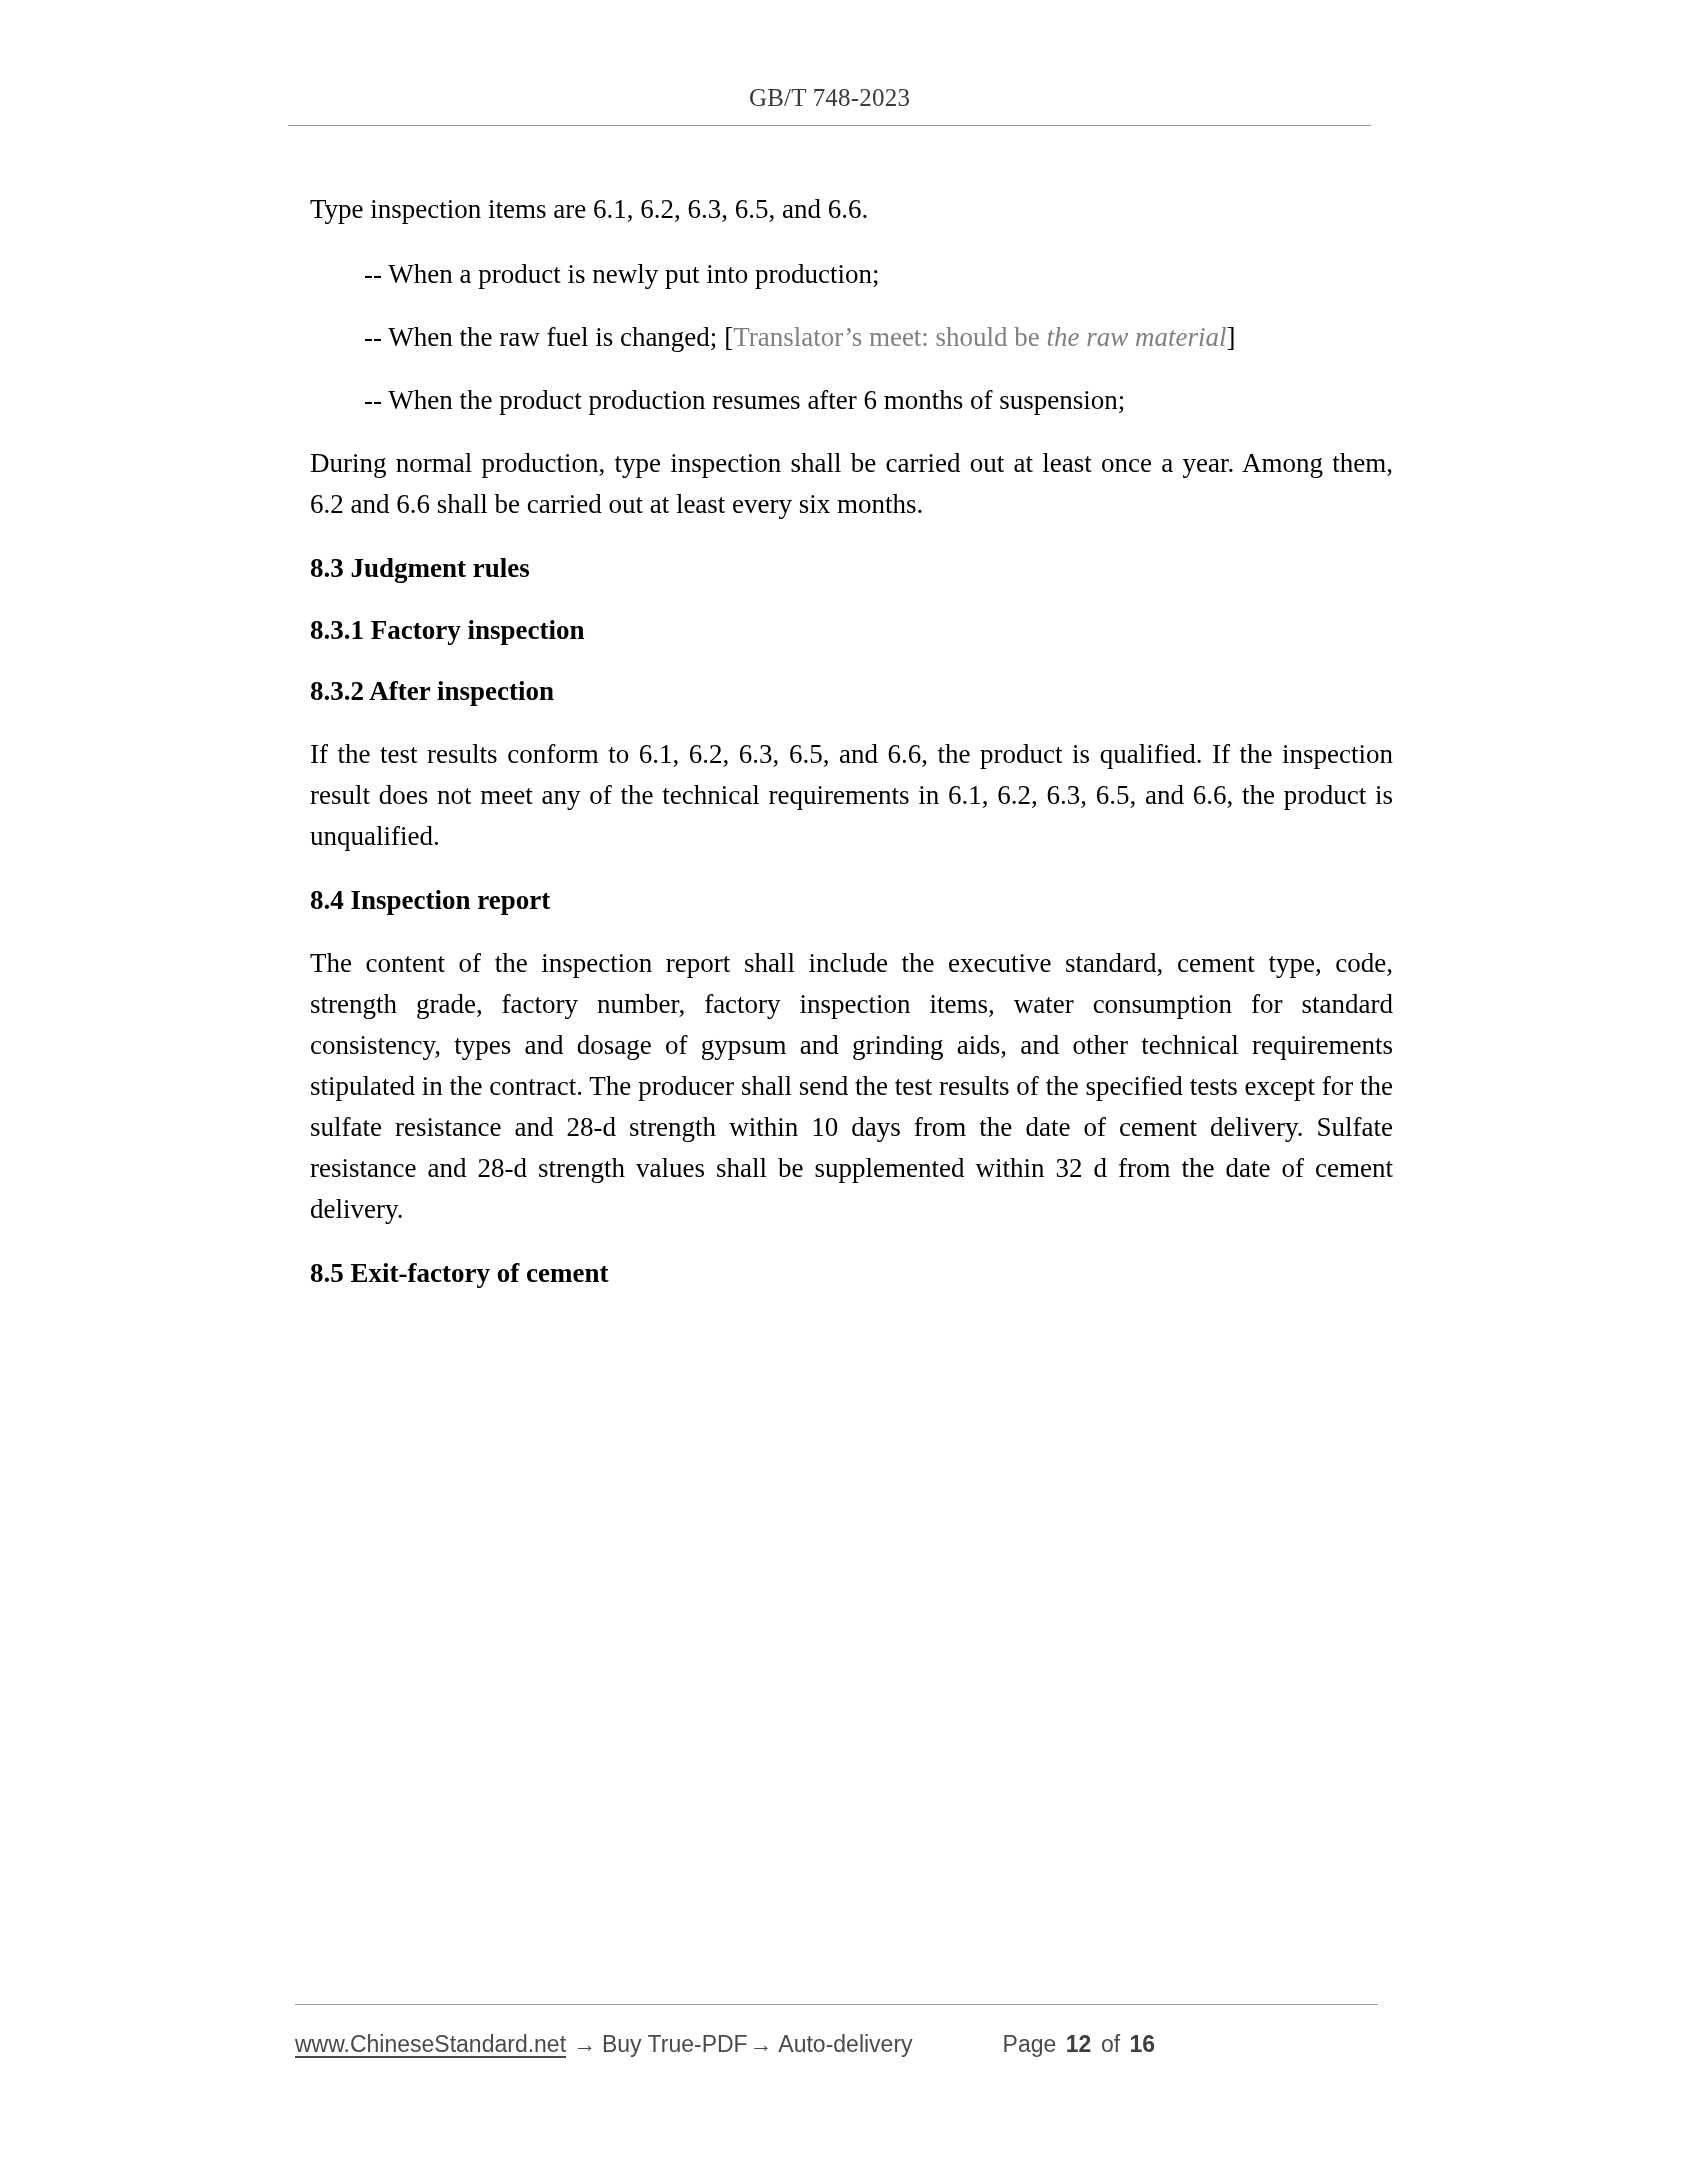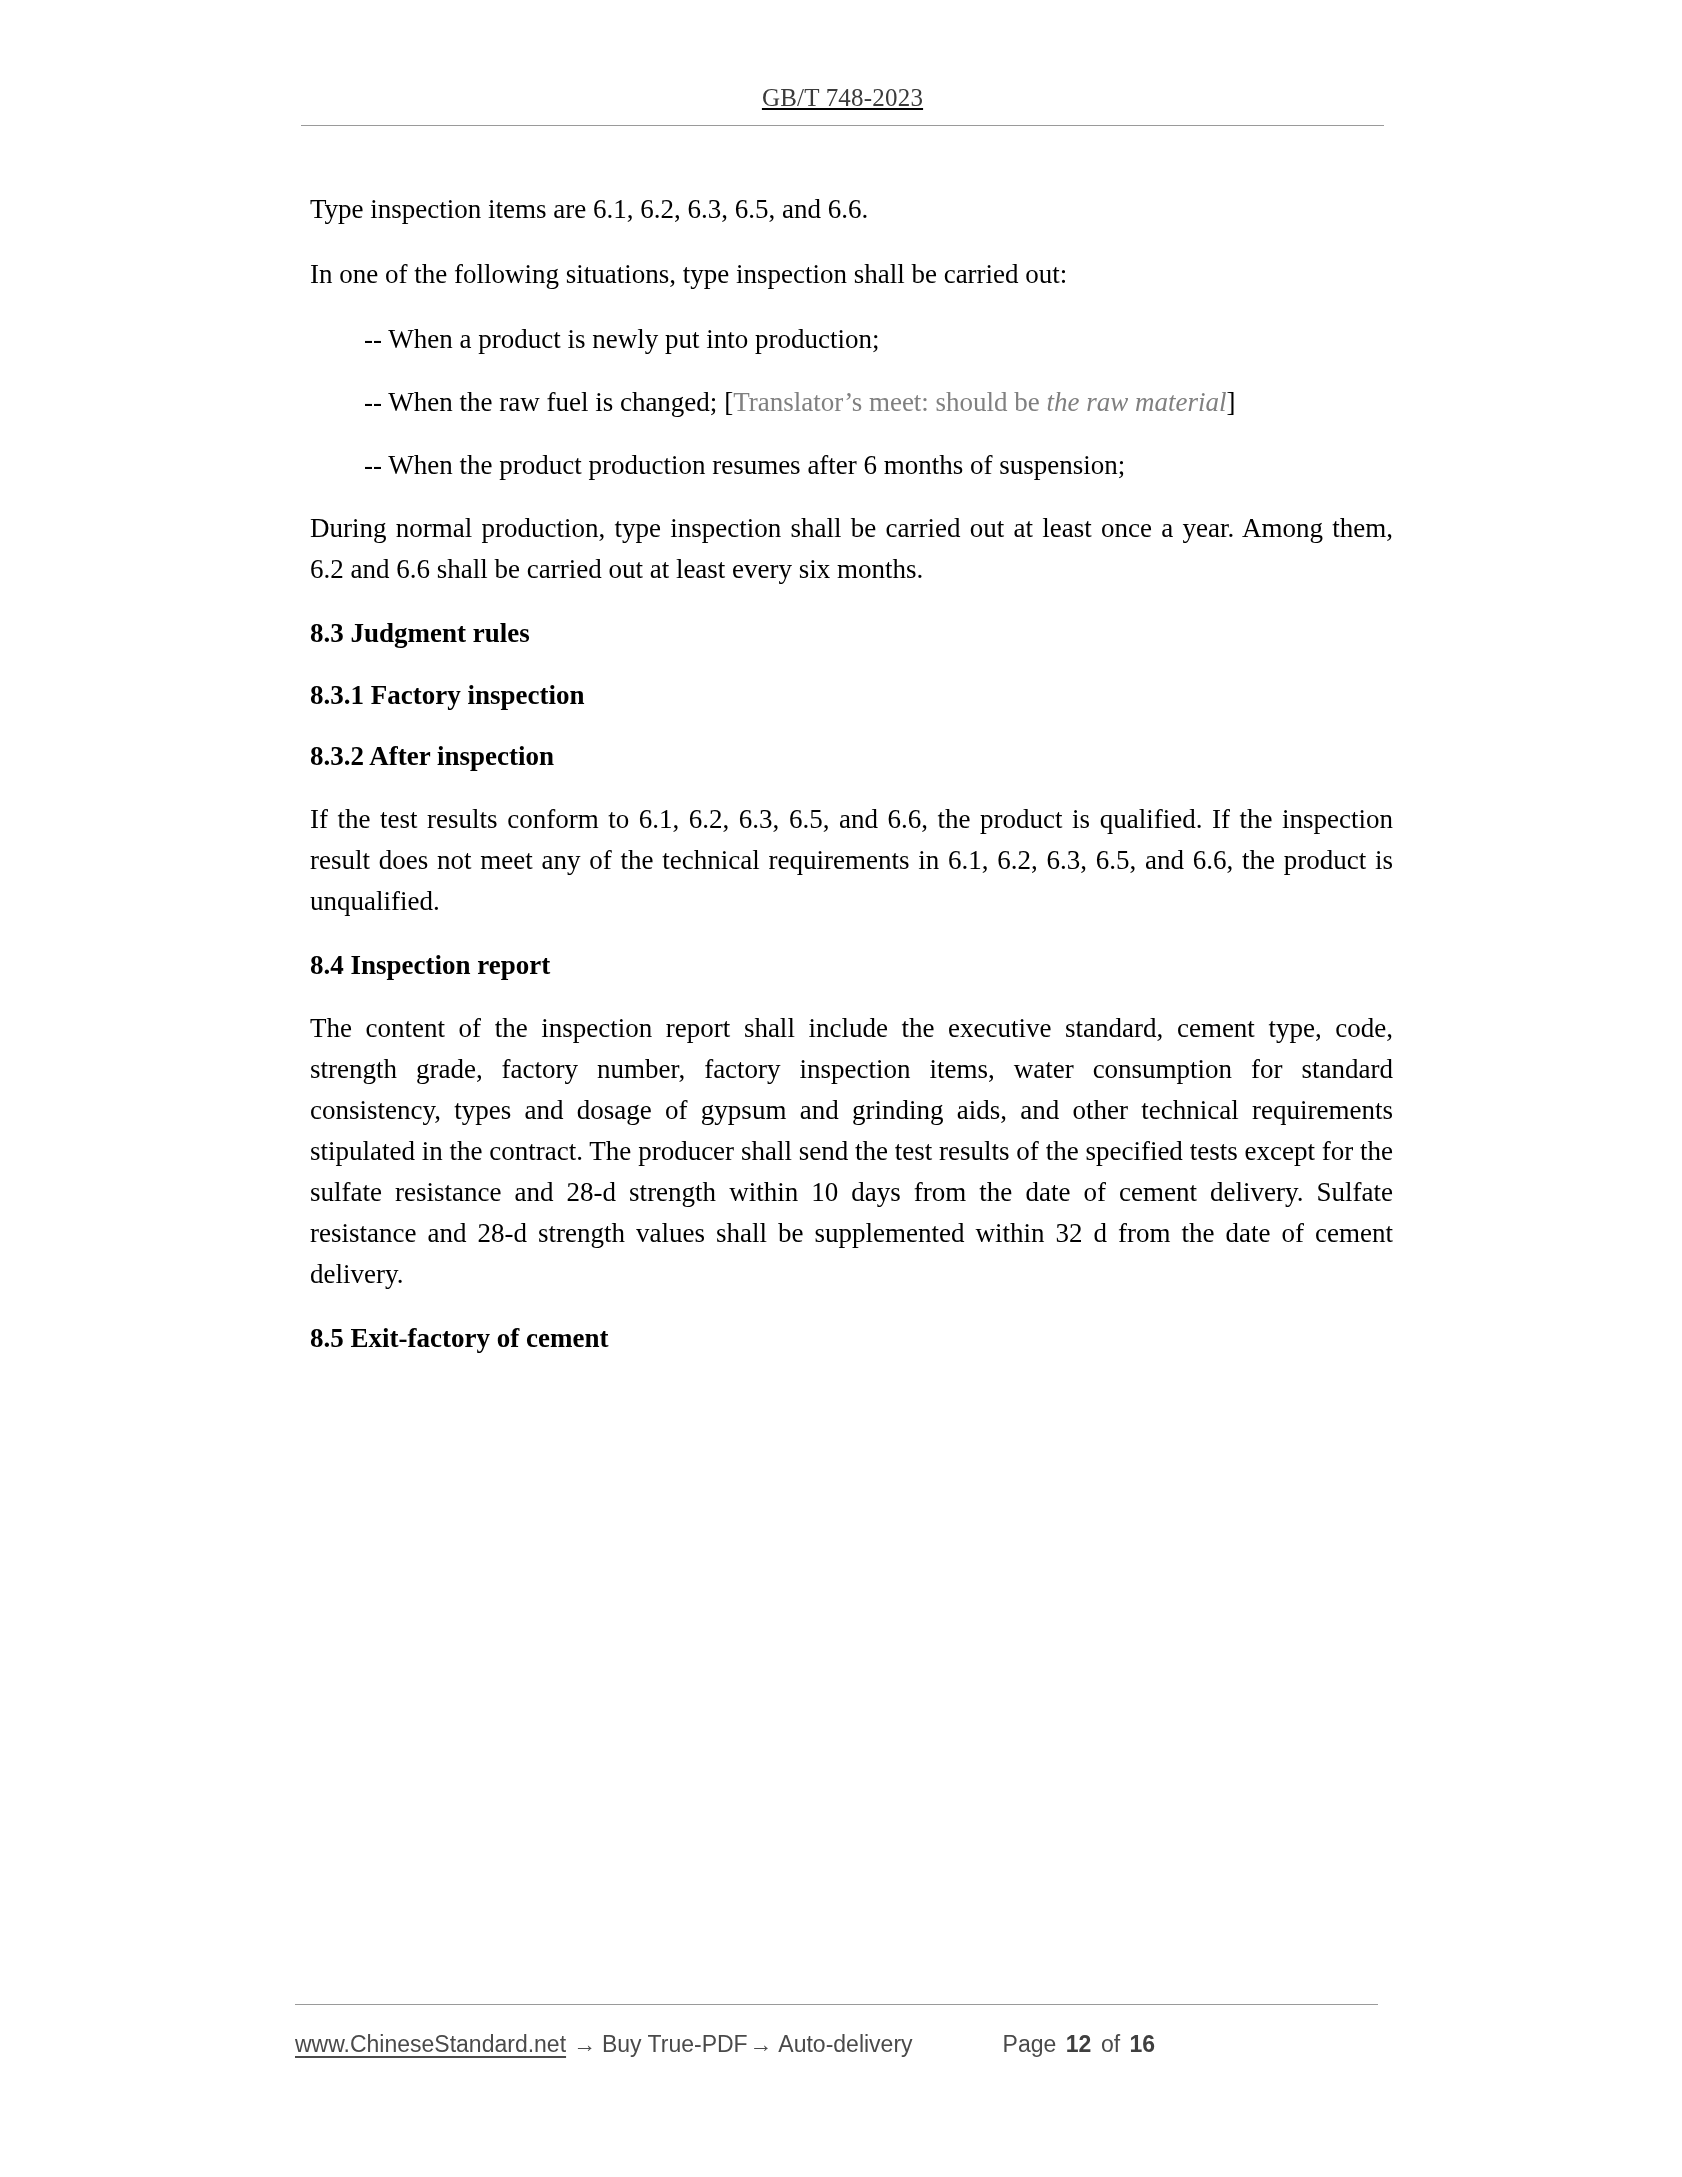--- a/index.html
+++ b/index.html
@@ -14,24 +14,23 @@
     background: #ffffff;
     box-sizing: border-box;
     font-family: "Liberation Serif", "DejaVu Serif", serif;
     color: #000000;
     overflow: hidden;
   }
 
   
   .header {
     position: absolute;
-    left: 301px;
+    left: 288px;
     top: 83px;
     width: 1083px;
-    text-decoration: underline;
   }
   .header-title {
     text-align: center;
     font-size: 25px;
     color: #3b3b3b;
     font-family: "Liberation Serif", "DejaVu Serif", serif;
     letter-spacing: 0.2px;
     line-height: 1.2;
   }
   .header-rule {
@@ -143,21 +142,20 @@
 
   <div class="header">
     <div class="header-title">GB/T 748-2023</div>
     <div class="header-rule"></div>
   </div>
 
   <div class="content">
 
     <p class="body-text">Type inspection items are 6.1, 6.2, 6.3, 6.5, and 6.6.</p>
 
-    <p class="body-text">In one of the following situations, type inspection shall be carried out:</p>
 
     <p class="dash-item">-- When a product is newly put into production;</p>
 
     <p class="dash-item">
       <span>-- When the raw fuel is changed;</span><span>&nbsp;</span><span class="bracket">[</span><span class="tr-note">Translator’s meet: should be </span><span class="tr-note-italic">the raw material</span><span class="bracket">]</span>
     </p>
 
 
     <p class="dash-item">-- When the product production resumes after 6 months of suspension;</p>
 

